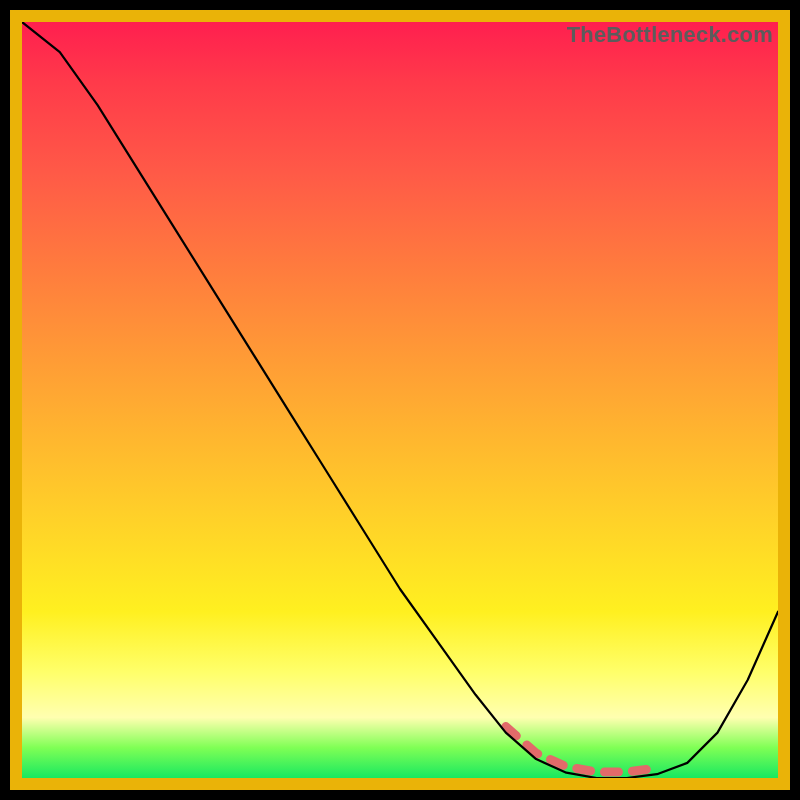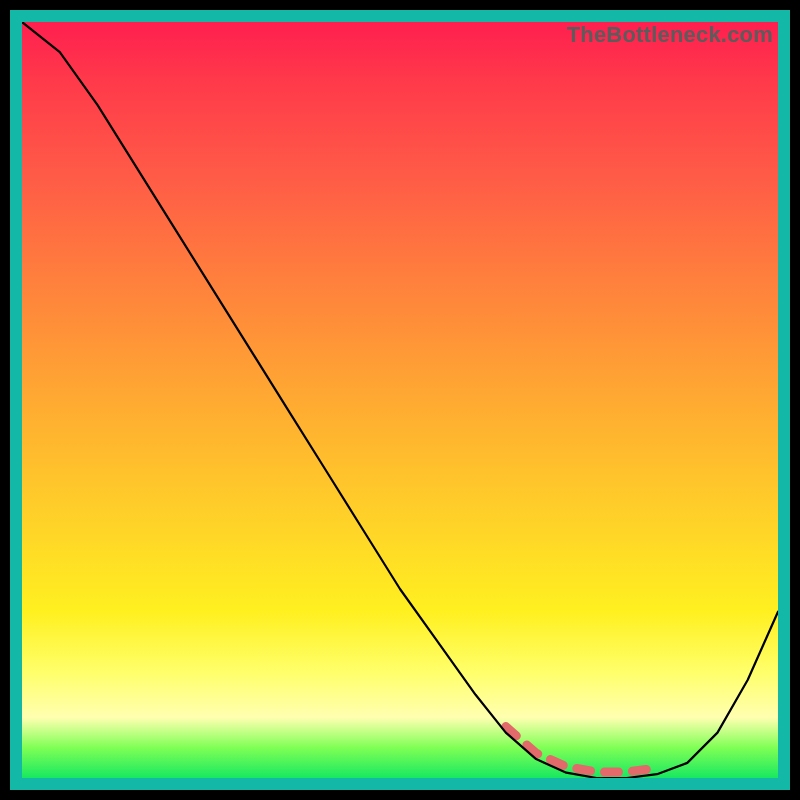--- a/index.html
+++ b/index.html
@@ -10,21 +10,21 @@
     background: #000;
     overflow: hidden;
     font-family: Arial, Helvetica, sans-serif;
   }
   .frame {
     position: absolute;
     left: 10px;
     top: 10px;
     width: 780px;
     height: 780px;
-    background: #14b8a6;
+    background: #eab308;
   }
   .plot-area {
     position: absolute;
     left: 12px;
     top: 12px;
     width: 756px;
     height: 756px;
     
     background: linear-gradient(to bottom,
       #ff1f4f 0%,

